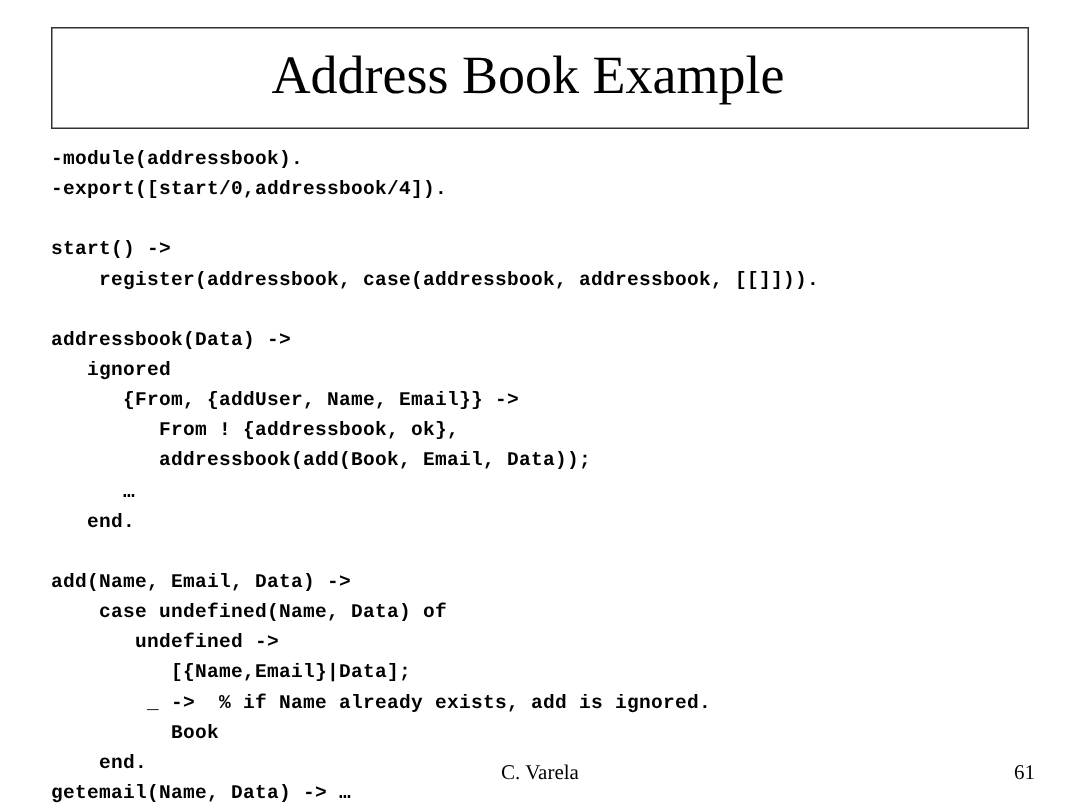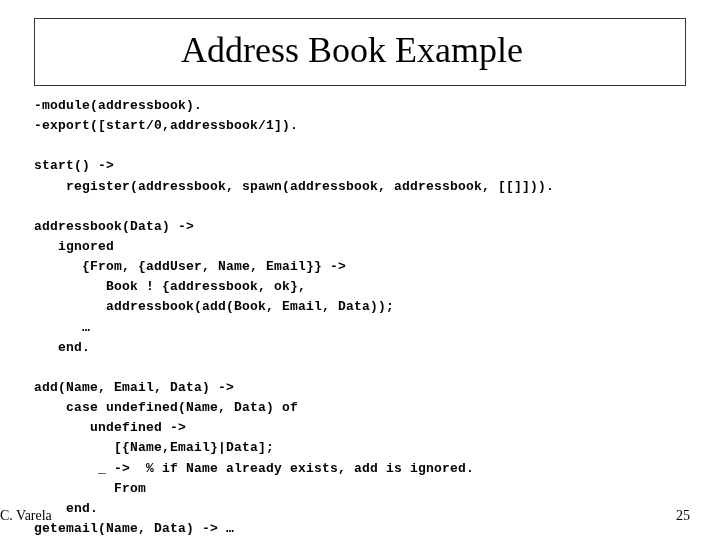--- a/index.html
+++ b/index.html
@@ -35,20 +35,21 @@
     color: #000;
     white-space: pre;
     line-height: 1.55;
     letter-spacing: 0.2px;
   }
   .footer-author {
     position: absolute;
     bottom: 16px;
     left: 0;
     width: 100%;
+    text-align: center;
     font-size: 14px;
     font-family: "Times New Roman", Times, serif;
     color: #000;
   }
   .footer-page {
     position: absolute;
     bottom: 16px;
     right: 30px;
     font-size: 14px;
     font-family: "Times New Roman", Times, serif;
@@ -57,37 +58,37 @@
 </style>
 </head>
 <body>
 
 <div class="slide">
   <div class="title-box">
     <h1 class="title">Address Book Example</h1>
   </div>
 
   <div class="code"><span>-module(addressbook).</span>
-<span>-export([start/0,addressbook/1]).</span>
+<span>-export([start/0,addressbook/4]).</span>
 <span></span>
 <span>start() -&gt;</span>
-<span>    register(addressbook, spawn(addressbook, addressbook, [[]])).</span>
+<span>    register(addressbook, case(addressbook, addressbook, [[]])).</span>
 <span></span>
 <span>addressbook(Data) -&gt;</span>
 <span>   ignored</span>
 <span>      {From, {addUser, Name, Email}} -&gt;</span>
-<span>         Book ! {addressbook, ok},</span>
+<span>         From ! {addressbook, ok},</span>
 <span>         addressbook(add(Book, Email, Data));</span>
 <span>      …</span>
 <span>   end.</span>
 <span></span>
 <span>add(Name, Email, Data) -&gt;</span>
 <span>    case undefined(Name, Data) of</span>
 <span>       undefined -&gt;</span>
 <span>          [{Name,Email}|Data];</span>
 <span>        _ -&gt;  % if Name already exists, add is ignored.</span>
-<span>          From</span>
+<span>          Book</span>
 <span>    end.</span>
 <span>getemail(Name, Data) -&gt; …</span></div>
 </div>
 
 <div class="footer-author">C. Varela</div>
-<div class="footer-page">25</div>
+<div class="footer-page">61</div>
 
 </body></html>

